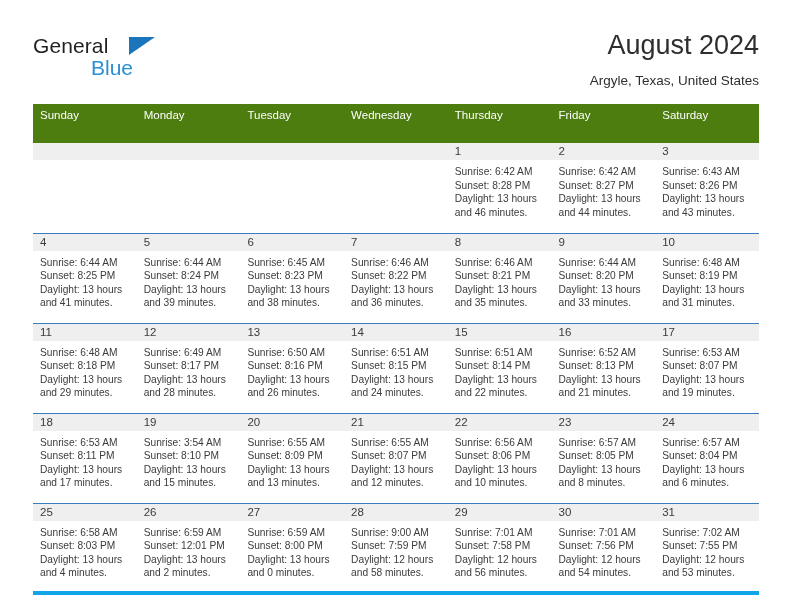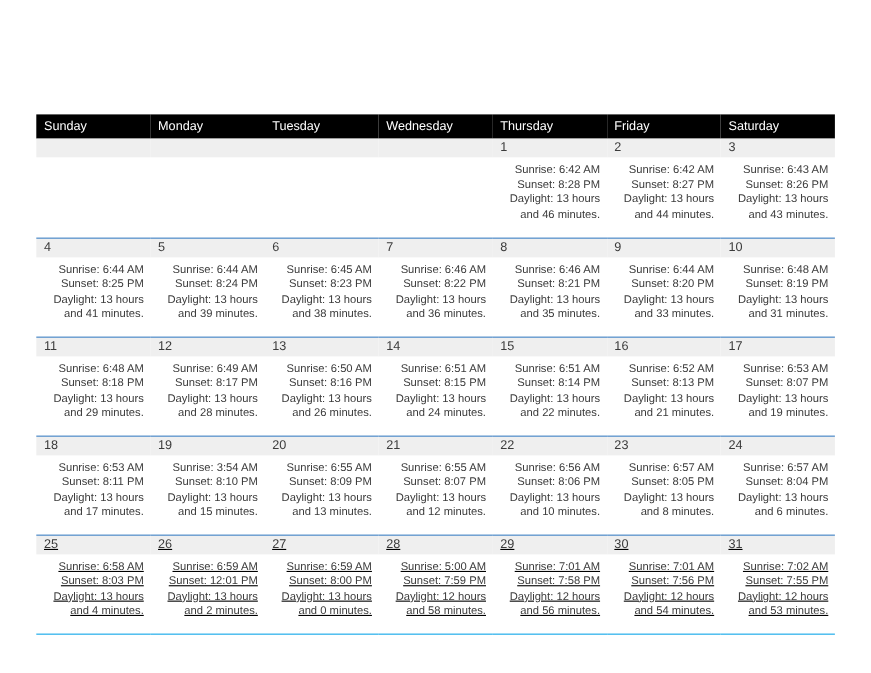--- a/index.html
+++ b/index.html
@@ -84,69 +84,81 @@
   
   .calendar {
     position: absolute;
     left: 33px;
     top: 104px;
     width: 726px;
     border-collapse: collapse;
     table-layout: fixed;
   }
   .calendar th {
-    background: #000000;
+    background: #4d7c0f;
     color: #ffffff;
     font-size: 11.5px;
     font-weight: 400;
     text-align: left;
-    padding: 5px 0 5px 7px;
+    padding: 5px 0 22px 7px;
     height: 21px;
     border: none;
   }
   .calendar td {
     vertical-align: top;
     padding: 0;
     border: none;
     border-top: 1px solid #3a7dc0;
     height: 90px;
     width: 103.71px;
   }
   .calendar tr.week-row:first-of-type td {
     border-top: none;
   }
   .calendar tr.week-row:last-of-type td {
-    border-bottom: 1px solid #0ea5e9;
-    text-decoration: underline;
+    border-bottom: 4px solid #0ea5e9;
   }
   .daynum {
     background: #efefef;
     height: 17px;
     line-height: 17px;
     font-size: 11.5px;
     color: #3b3b3b;
     padding-left: 7px;
   }
   .daynum.empty { color: transparent; }
   .cell-body {
     padding: 5px 6px 0 7px;
-    text-align: right;
   }
   .cell-body .line {
     font-size: 10.2px;
     line-height: 13.6px;
     color: #3b3b3b;
     white-space: nowrap;
   }
 </style>
 </head>
 <body>
 
 <div class="page">
 
+  <div class="top-bar">
+
+    <div class="logo">
+      <span class="logo-general">General</span>
+      <span class="logo-tri"></span>
+      <span class="logo-blue">Blue</span>
+    </div>
+
+    <div class="title-block">
+      <div class="cal-title">August 2024</div>
+      <div class="cal-location">Argyle, Texas, United States</div>
+    </div>
+
+  </div>
 
   <table class="calendar">
     <thead>
       <tr>
         <th>Sunday</th>
         <th>Monday</th>
         <th>Tuesday</th>
         <th>Wednesday</th>
         <th>Thursday</th>
         <th>Friday</th>
@@ -414,21 +426,21 @@
             <div class="cell-body">
               <div class="line">Sunrise: 6:59 AM</div>
               <div class="line">Sunset: 8:00 PM</div>
               <div class="line">Daylight: 13 hours</div>
               <div class="line">and 0 minutes.</div>
             </div>
           </td>
           <td>
             <div class="daynum">28</div>
             <div class="cell-body">
-              <div class="line">Sunrise: 5:00 AM</div>
+              <div class="line">Sunrise: 9:00 AM</div>
               <div class="line">Sunset: 7:59 PM</div>
               <div class="line">Daylight: 12 hours</div>
               <div class="line">and 58 minutes.</div>
             </div>
           </td>
           <td>
             <div class="daynum">29</div>
             <div class="cell-body">
               <div class="line">Sunrise: 7:01 AM</div>
               <div class="line">Sunset: 7:58 PM</div>

